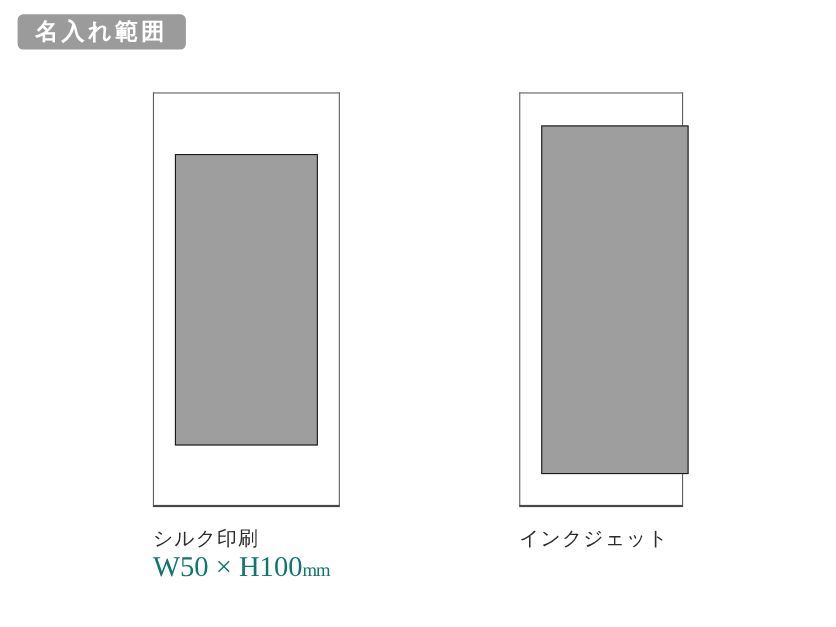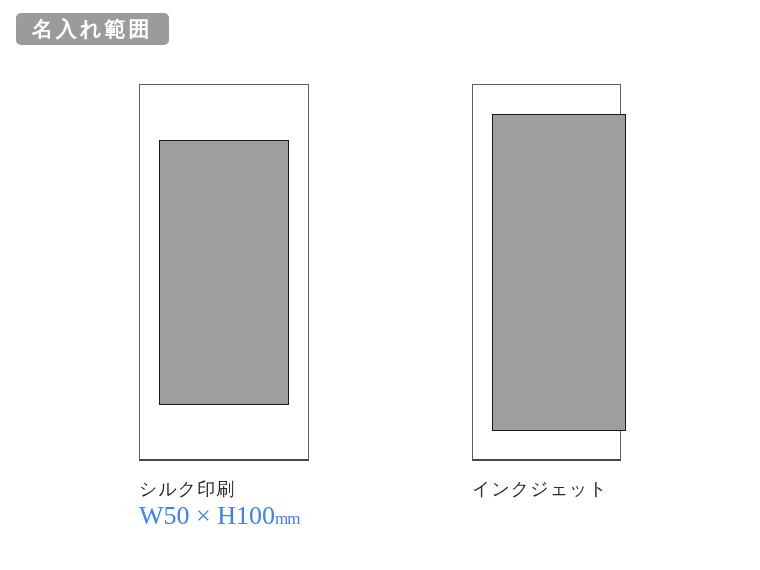--- a/index.html
+++ b/index.html
@@ -79,21 +79,21 @@
   .method-label {
     font-size: 18px;
     color: #2b2b2b;
     letter-spacing: 1px;
     line-height: 1.1;
   }
   .size-label {
     margin-top: 2px;
     font-family: "Liberation Serif", "DejaVu Serif", serif;
     font-size: 26px;
-    color: #3b82f6;
+    color: #0f766e;
     line-height: 1.1;
   }
   .size-unit {
     font-size: 17px;
     letter-spacing: -1px;
   }
 </style>
 </head>
 <body>
 

